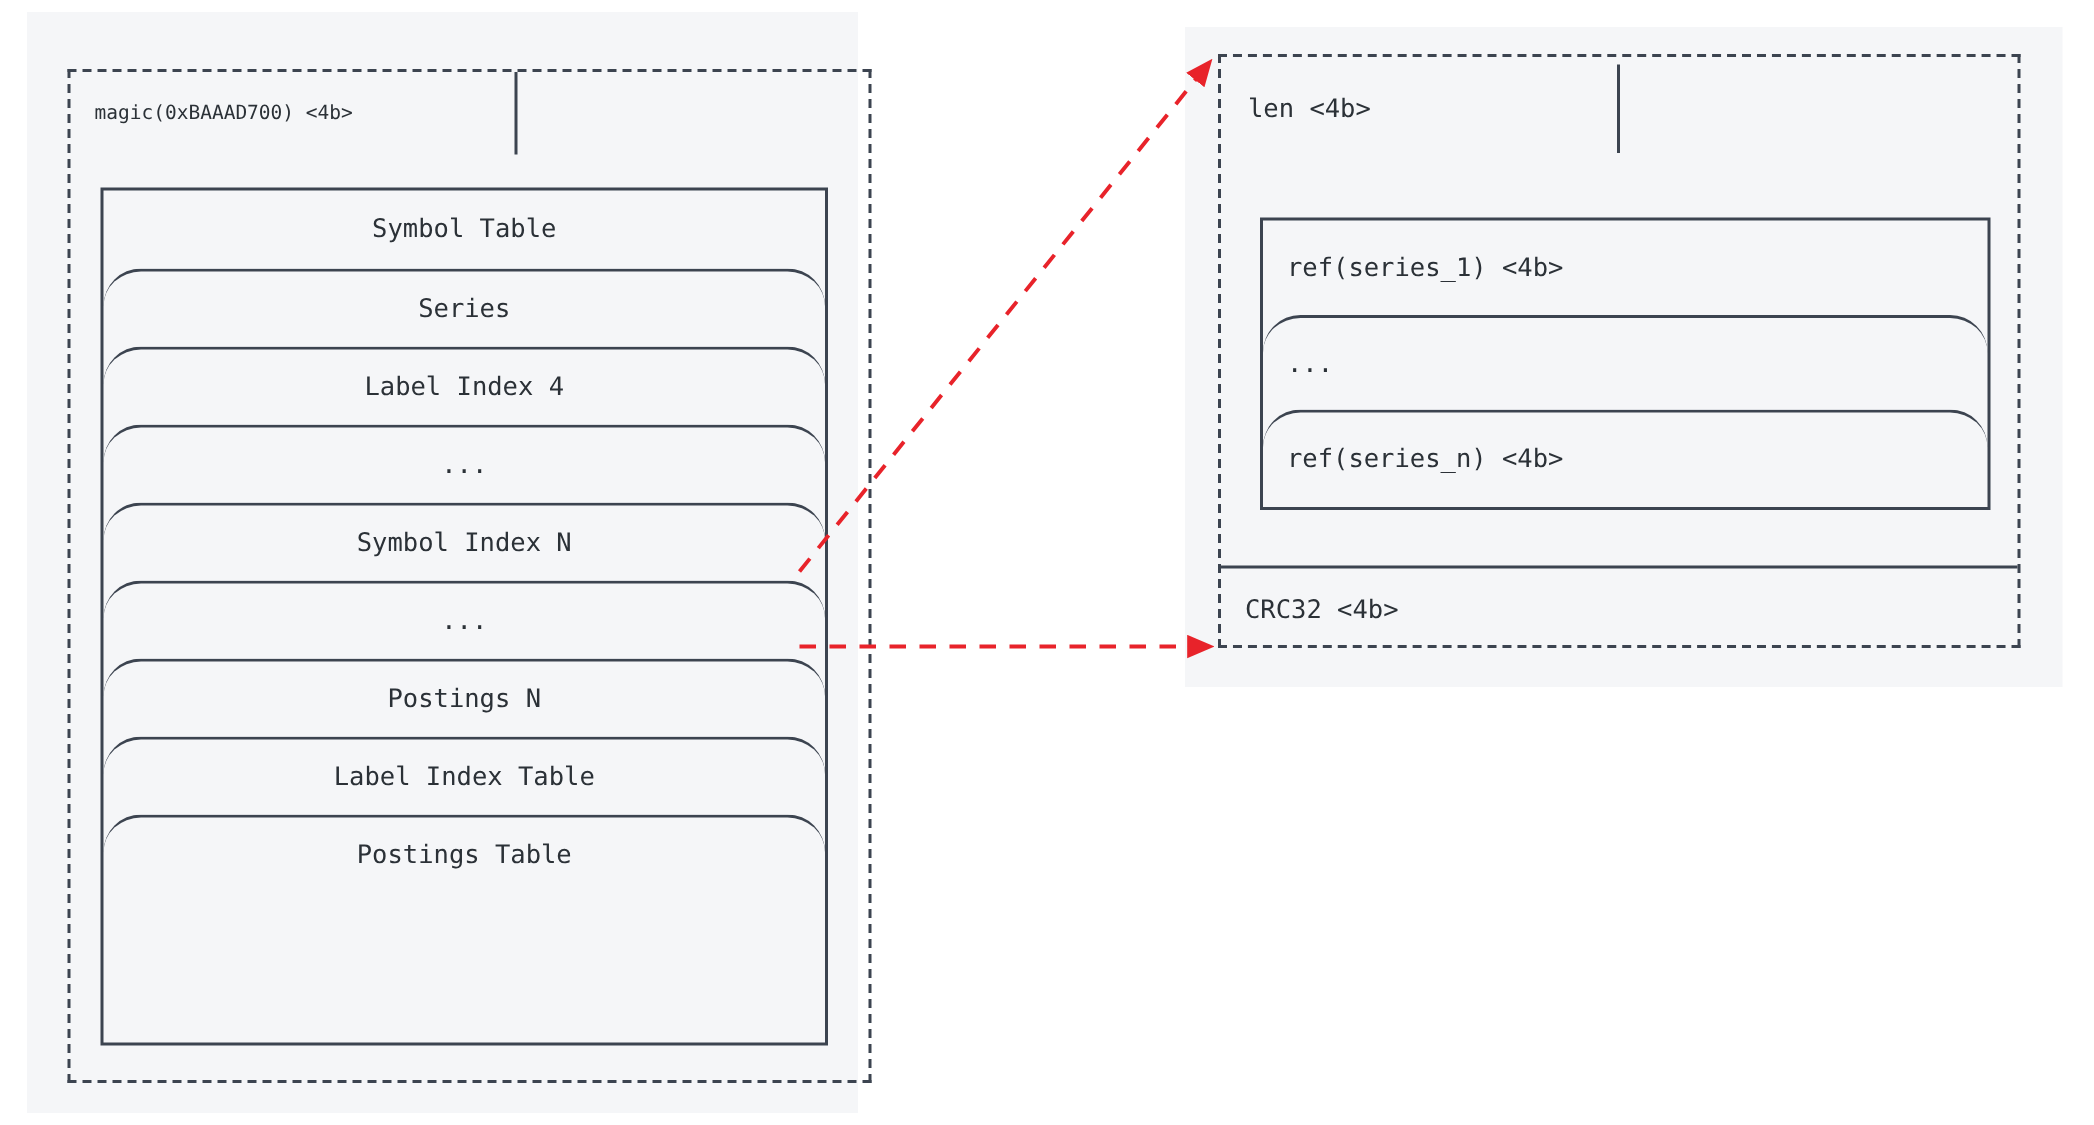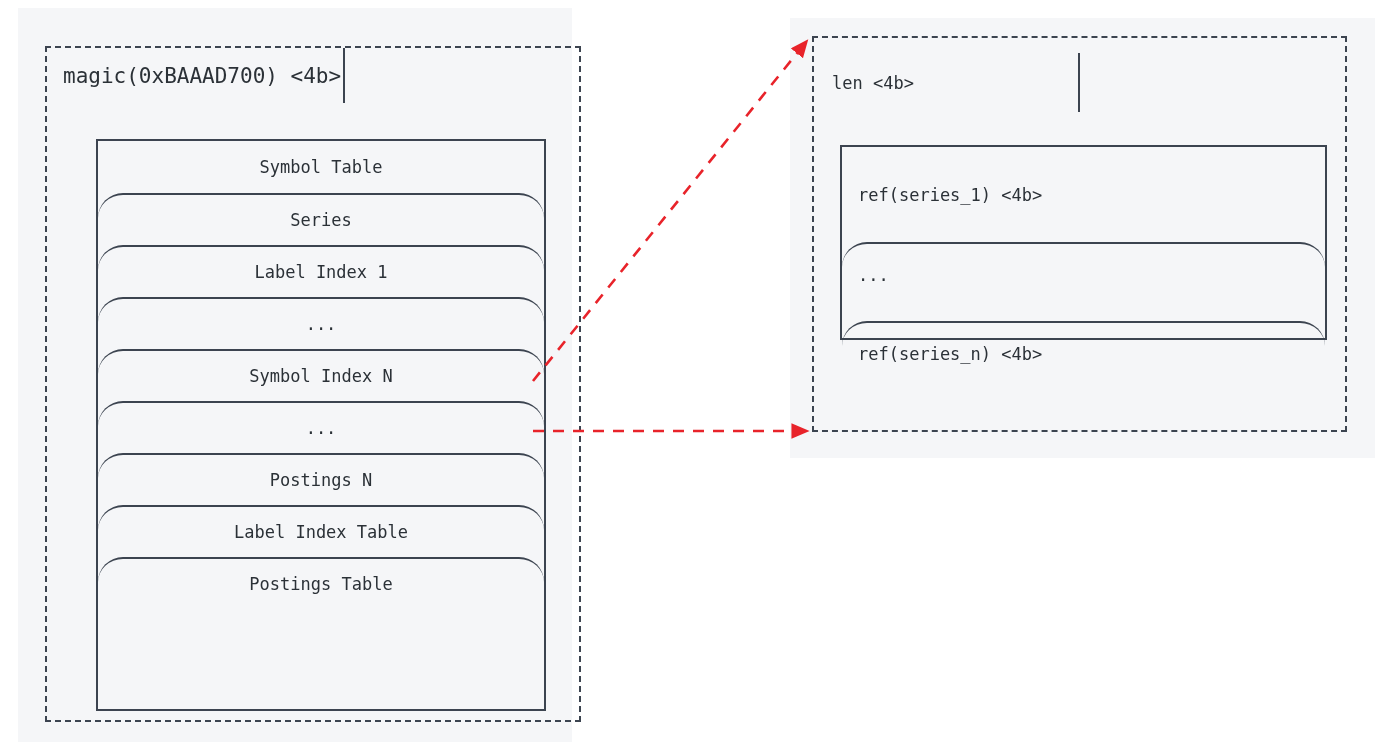--- a/index.html
+++ b/index.html
@@ -59,54 +59,54 @@
     position: absolute;
     left: 0; top: 0;
     width: 100%;
     height: 55px;
     display: flex;
   }
   #header-row .cell {
     box-sizing: border-box;
     display: flex;
     align-items: center;
-    font-size: 21px;
+    font-size: 13px;
     white-space: nowrap;
     padding-left: 16px;
   }
   #cell-magic   { width: 298px; border-right: 2px solid #3c4450; }
   #cell-version { flex: 1; padding-left: 14px; }
 
-  #left-inner { left: 20px; top: 91px; width: 450px; height: 572px; margin-left: 29px; }
+  #left-inner { left: 20px; top: 77px; width: 485px; height: 572px; }
   #left-inner .row { height: 52px; }
 
   
   #right-outer { left: 812px; top: 36px; width: 535px; height: 396px; }
 
   #right-header {
     position: absolute;
-    left: 0; top: 15px;
+    left: 0; top: 5px;
     width: 100%;
     height: 59px;
     display: flex;
     gap: 12px;
   }
   #right-header .cell {
     box-sizing: border-box;
     display: flex;
     align-items: center;
     font-size: 17px;
     white-space: nowrap;
     padding-left: 18px;
   }
   #cell-len      { width: 266px; border-right: 2px solid #3c4450; }
   #cell-entries  { flex: 1; padding-left: 18px; }
 
   #right-inner { left: 26px; top: 107px; width: 487px; height: 195px; }
-  #right-inner .row { height: 63px; margin-top: 16px; }
+  #right-inner .row { height: 63px; }
 
   #crc-row {
     position: absolute;
     left: 0;
     top: 339px;
     width: 100%;
     height: 57px;
     border-top: 2px solid #3c4450;
   }
 
@@ -125,21 +125,21 @@
 
   <div class="dashed-box" id="left-outer">
 
     <div id="header-row">
       <div class="cell" id="cell-magic">magic(0xBAAAD700) &lt;4b&gt;</div>
     </div>
 
     <div class="solid-box" id="left-inner">
       <div class="row center">Symbol Table</div>
       <div class="row center">Series</div>
-      <div class="row center">Label Index 1</div>
+      <div class="row center">Label Index 4</div>
       <div class="row center">...</div>
       <div class="row center">Symbol Index N</div>
       <div class="row center">...</div>
       <div class="row center">Postings N</div>
       <div class="row center">Label Index Table</div>
       <div class="row center">Postings Table</div>
     </div>
 
   </div>
 </div>
@@ -151,20 +151,21 @@
   <div id="right-header">
     <div class="cell" id="cell-len">len &lt;4b&gt;</div>
   </div>
 
   <div class="solid-box" id="right-inner">
     <div class="row left">ref(series_1) &lt;4b&gt;</div>
     <div class="row left">...</div>
     <div class="row left">ref(series_n) &lt;4b&gt;</div>
   </div>
 
+  <div class="row left" id="crc-row">CRC32 &lt;4b&gt;</div>
 
 </div>
 
 <svg id="arrows" viewBox="0 0 1396 750" width="1396" height="750">
   <defs>
     <marker id="arrowhead" markerWidth="7" markerHeight="7" refX="5.6" refY="3" orient="auto">
       <polygon points="0,0 7,3 0,6" fill="#e8232a"></polygon>
     </marker>
   </defs>
   <line x1="533" y1="381" x2="806" y2="42" stroke="#e8232a" stroke-width="2.6" stroke-dasharray="11 9" marker-end="url(#arrowhead)"></line>

